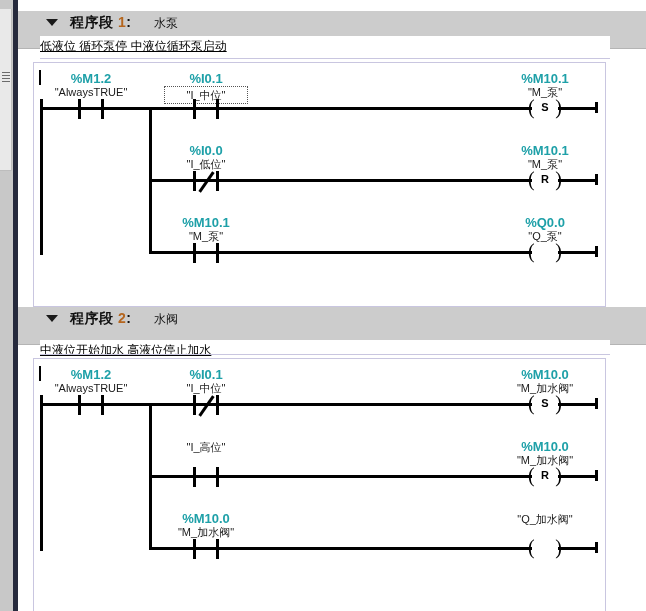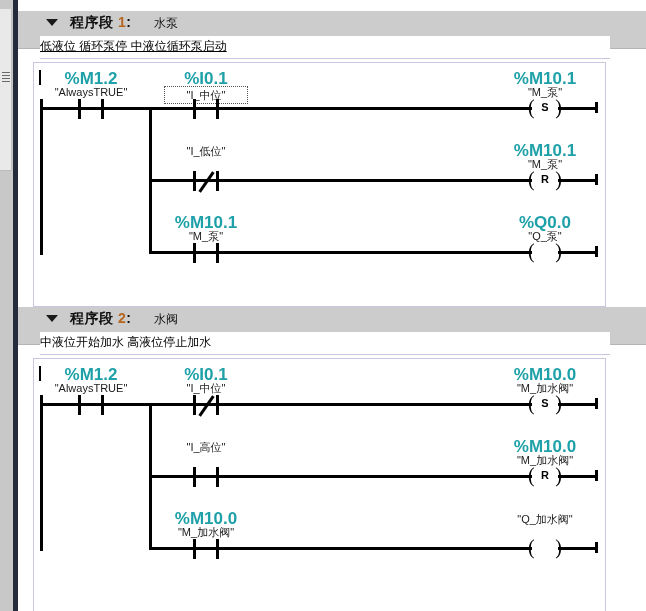--- a/index.html
+++ b/index.html
@@ -78,21 +78,21 @@
   .coil .p { position:absolute; top:-1px; font-size:20px; line-height:22px;
              color:#000; font-family:"Liberation Serif", serif; }
   .coil .lp { left:0px; }
   .coil .rp { right:0px; }
   .coil .ltr { position:absolute; left:0; right:0; top:4px;
                font-size:11px; font-weight:bold; color:#000;
                font-family:"Liberation Sans", sans-serif; }
 
   
   .oper { position:absolute; text-align:center; width:160px; }
-  .oper .addr { font-size:17px; font-weight:bold; color:#1ea0a8; line-height:13px;
+  .oper .addr { font-size:13px; font-weight:bold; color:#1ea0a8; line-height:13px;
                 white-space:nowrap; }
   .oper .name { font-size:11px; color:#1a1a1a; line-height:14px; white-space:nowrap; }
   .oper.sel .name { display:inline-block; padding:1px 22px;
                     border:1px dotted #555; background:#ffffff; }
 
   
   .caret { position:absolute; width:2px; height:15px; background:#000; }
 </style>
 </head>
 <body>
@@ -154,20 +154,21 @@
         <div class="name">"M_泵"</div>
       </div>
       <div class="coil" style="left: 528px; top: 97px;">
         <span class="p lp">(</span>
         <span class="ltr">S</span>
         <span class="p rp">)</span>
       </div>
       <div class="hwire" style="left: 149px; top: 179px; width: 446px;"></div>
       <div class="endtick" style="left: 595px; top: 174px;"></div>
       <div class="oper" style="left: 126px; top: 144px;">
+        <div class="addr">%I0.0</div>
         <div class="name">"I_低位"</div>
       </div>
       <div class="contact" style="left: 193px; top: 171px;">
         <div class="bar bl"></div>
         <div class="bar br"></div>
         <div class="slash">
           <s></s>
         </div>
       </div>
       <div style="position: absolute; left: 532px; top: 172px; width: 26px; height: 16px; background: rgb(255, 255, 255);"></div>
@@ -198,21 +199,21 @@
       <div class="coil" style="left: 528px; top: 241px;">
         <span class="p lp">(</span>
         <span class="ltr"></span>
         <span class="p rp">)</span>
       </div>
       <div class="nwheader" style="top: 307px;">
         <div class="tri"></div>
         <div class="label"><span>程序段</span> <span class="num">2</span><span class="colon">:</span></div>
         <div class="title">水阀</div>
       </div>
-      <div class="nwcomment" style="top: 332px;">中液位开始加水 高液位停止加水</div>
+      <div class="nwcomment" style="top: 340px; text-decoration: underline;">中液位开始加水 高液位停止加水</div>
       <div class="cmtrule" style="top: 354px;"></div>
       <div class="ladder nb" style="top: 358px; height: 253px;"></div>
       <div class="caret" style="left: 39px; top: 366px;"></div>
       <div class="rail" style="left: 40px; top: 395px; width: 3px; height: 156px;"></div>
       <div class="vwire" style="left: 149px; top: 404px; height: 146px;"></div>
       <div class="hwire" style="left: 40px; top: 403px; width: 555px;"></div>
       <div class="endtick" style="left: 595px; top: 398px;"></div>
       <div class="oper" style="left: 11px; top: 368px;">
         <div class="addr">%M1.2</div>
         <div class="name">"AlwaysTRUE"</div>

